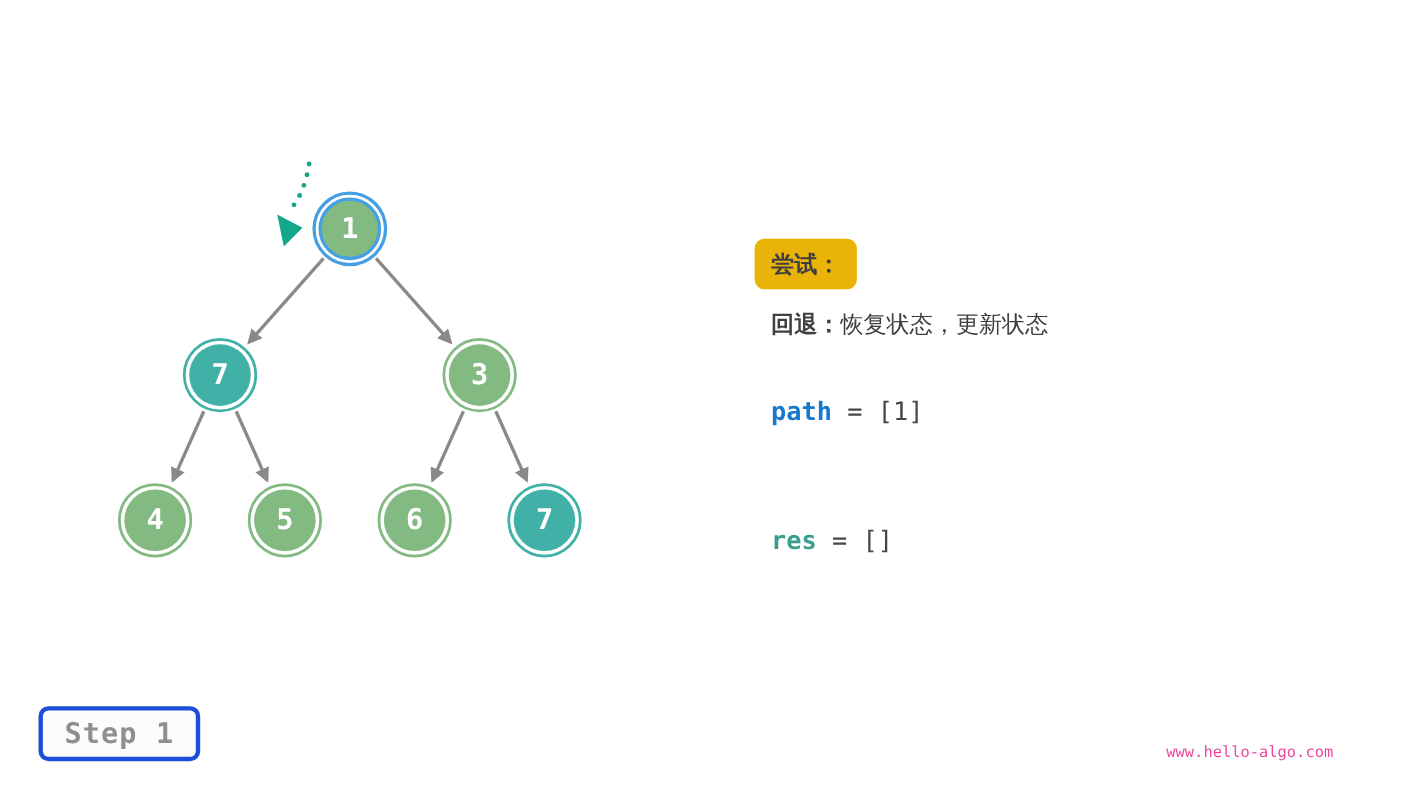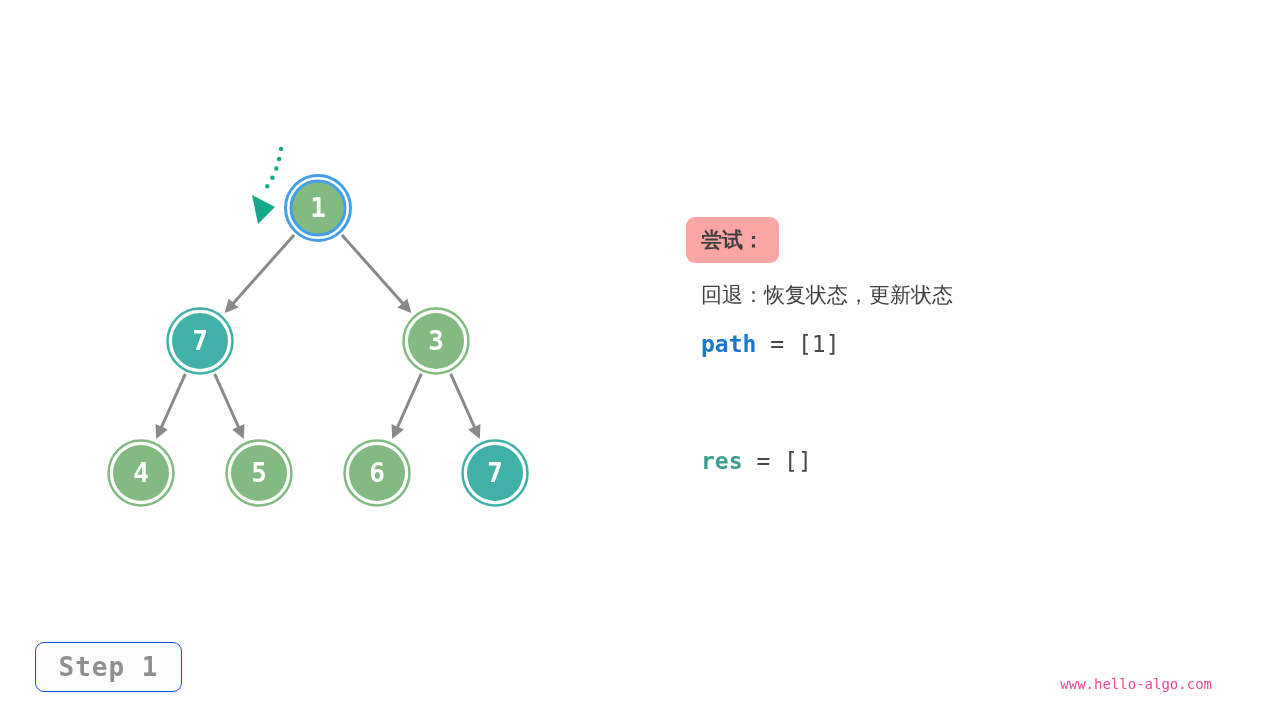--- a/index.html
+++ b/index.html
@@ -19,36 +19,36 @@
   .node.root .inner { fill: #82BA82; stroke: #459FE3; stroke-width: 3; }
   .node.root .outer { stroke: #459FE3; stroke-width: 3; }
   .node text { fill: #ffffff; font: bold 26px "DejaVu Sans Mono", monospace;
     text-anchor: middle; dominant-baseline: central; }
   .pointer-dots { fill: none; stroke: #14A88A; stroke-width: 4.5;
     stroke-dasharray: 0 10; stroke-linecap: round; }
   .pointer-head { fill: #14A88A; }
 
   
   .annot { position: absolute; color: #3F3F3F; font-size: 21px; white-space: pre; }
-  .annot b { font-weight: normal; margin-top: 24px; }
+  .annot b { font-weight: bold; margin-top: 24px; }
   .try-pill { position: absolute; left: 686px; top: 217px; height: 46px;
-    background: #fca5a5; border-radius: 9px; display: flex; align-items: center;
+    background: #eab308; border-radius: 9px; display: flex; align-items: center;
     padding: 0 15px; font-size: 21px; color: #3F3F3F; white-space: pre; }
   .back-line { left: 701px; top: 281px; }
   .code-line { position: absolute; font: bold 23px "DejaVu Sans Mono", monospace;
-    white-space: pre; }
+    white-space: pre; margin-top: 31px; }
   .code-path { left: 701px; top: 331px; }
   .code-res  { left: 701px; top: 448px; }
   .var-path { color: #1778CE; }
   .var-res  { color: #3B9D8D; text-align: center; }
   .code-rest { color: #474747; font-weight: normal; }
 
   
   .step-badge { position: absolute; left: 35px; top: 642px; width: 147px; height: 50px;
-    border: 1px solid #1d4ed8; border-radius: 9px; background: #FCFCFC;
+    border: 4px solid #1d4ed8; border-radius: 9px; background: #FCFCFC;
     display: flex; align-items: center; justify-content: center;
     font: bold 26px "DejaVu Sans Mono", monospace; color: #8F8F8F; letter-spacing: 1px; text-align: right; }
 
   
   .watermark { position: absolute; right: 68px; top: 676px;
     font: 14px "DejaVu Sans Mono", monospace; color: #ec4899; }
 </style>
 </head>
 <body>
 

